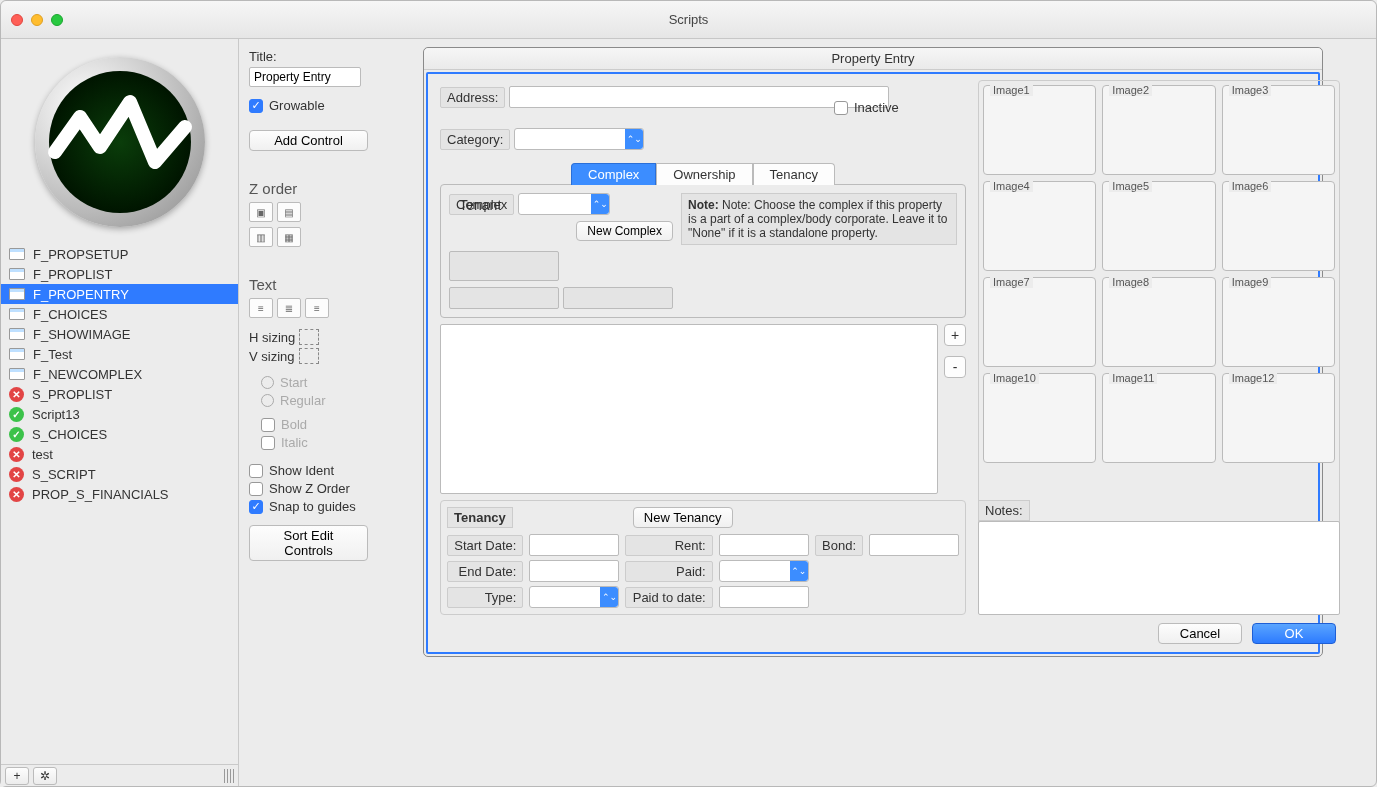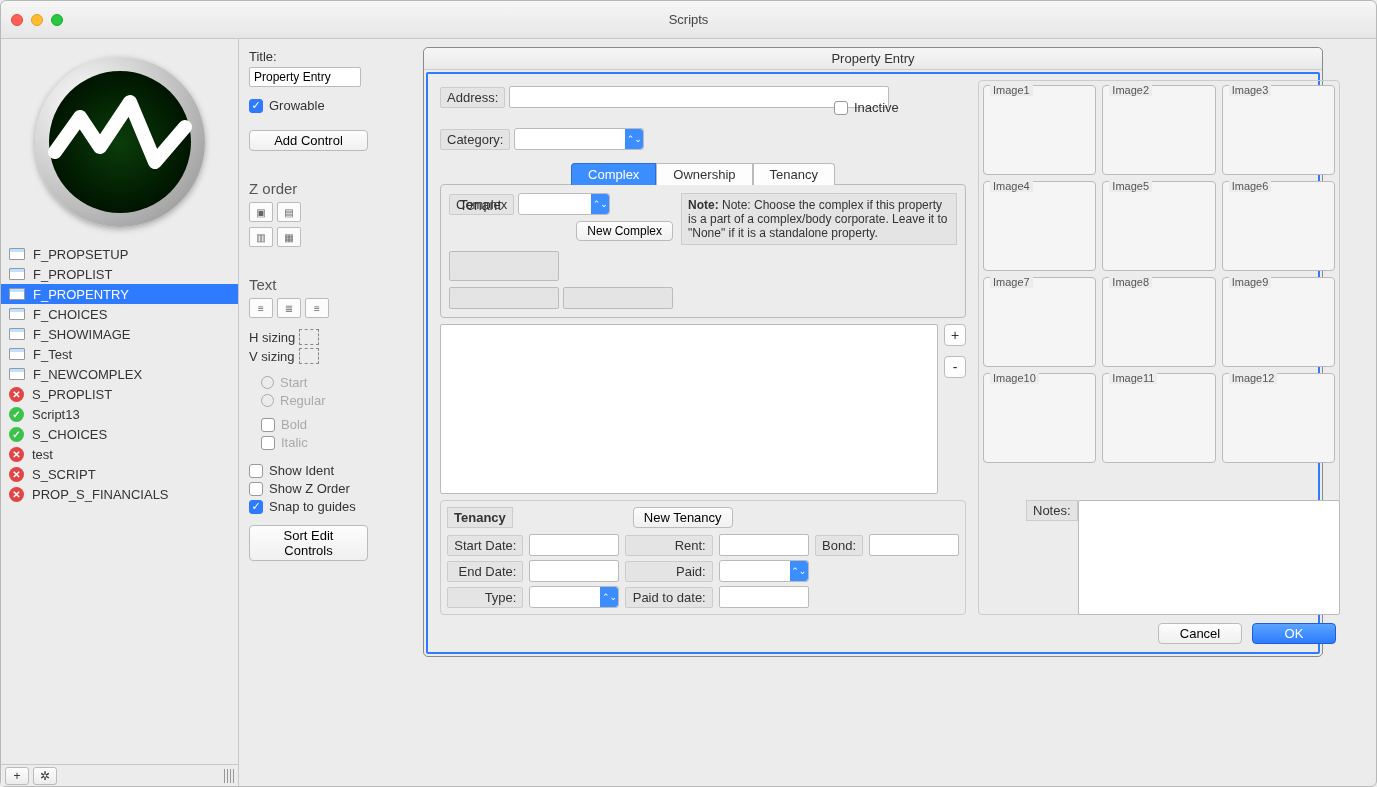--- a/index.html
+++ b/index.html
@@ -95,21 +95,21 @@
 .plusminus{display:flex;flex-direction:column;gap:10px;}
 .sqbtn{width:22px;height:22px;border:1px solid #bbb;border-radius:4px;background:#fdfdfd;display:flex;align-items:center;justify-content:center;font-size:14px;}
 .tenancy{grid-column:1;grid-row:4;margin:0 6px;border:1px solid #ccc;border-radius:4px;padding:6px;}
 .tenancy h4{font-weight:bold;font-size:13px;display:inline-block;background:#e4e4e4;padding:2px 6px;border:1px solid #ccc;}
 .tenancy .grid{display:grid;grid-template-columns:auto 90px auto 90px auto 90px;gap:4px 6px;margin-top:6px;align-items:center;}
 .images{grid-column:2;grid-row:1/5;border:1px solid #ccc;border-radius:4px;padding:4px;display:flex;flex-direction:column;}
 .imggrid{flex:1;display:grid;grid-template-columns:repeat(3,1fr);grid-auto-rows:90px;gap:6px;}
 .imgcell{border:1px solid #bbb;border-radius:4px;background:#f5f5f5;position:relative;}
 .imgcell .lbl{position:absolute;top:-2px;left:6px;font-size:11px;color:#555;background:#ececec;padding:0 3px;}
 .viewimg{align-self:flex-end;margin-top:4px;}
-.notes{grid-column:2;grid-row:4;display:flex;flex-direction:row;padding-left:48px;}
+.notes{grid-column:2;grid-row:4;display:flex;flex-direction:column;}
 .notes .nlabel{font-weight:normal;background:#e4e4e4;border:1px solid #ccc;padding:2px 6px;align-self:flex-start;font-size:13px;}
 .notes textarea{flex:1;border:1px solid #bbb;background:#fff;border-radius:2px;min-height:88px;resize:none;}
 .dlg-buttons{grid-column:1/3;grid-row:5;display:flex;justify-content:flex-end;gap:10px;padding:2px 4px;}
 .dlg-buttons .btn{min-width:84px;text-align:center;}
 .hs-icon{width:20px;height:16px;border:1px dashed #888;display:inline-block;}
 </style>
 </head>
 <body>
 
 <div class="window">

